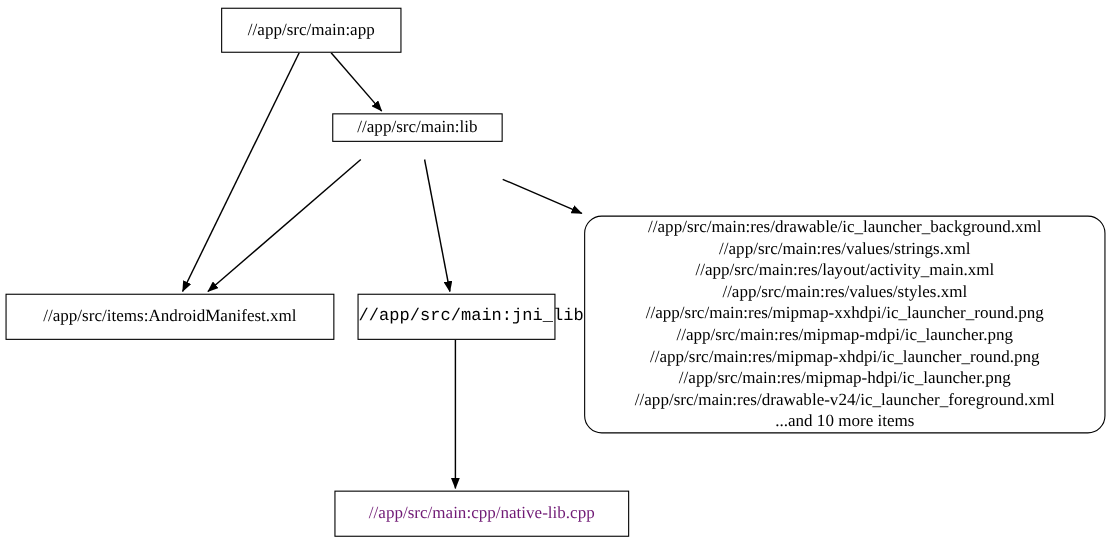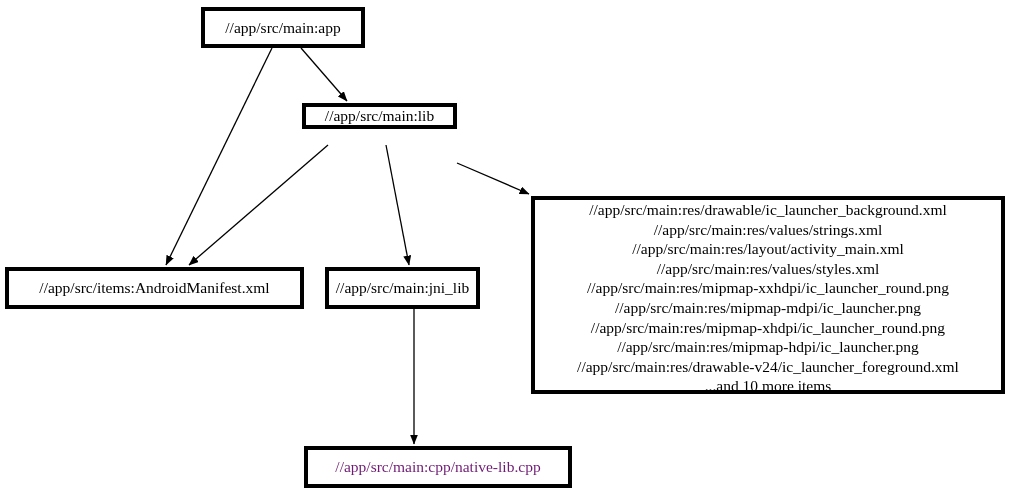--- a/index.html
+++ b/index.html
@@ -19,39 +19,40 @@
     position: absolute;
     left: 0;
     top: 0;
     width: 1018px;
     height: 496px;
     pointer-events: none;
   }
   .node {
     position: absolute;
     box-sizing: border-box;
-    border: 4px solid #84cc16;
+    border: 1px solid #84cc16;
     background: #ffffff;
     display: flex;
     align-items: center;
     justify-content: center;
     text-align: center;
     color: #000000;
     font-size: 15.5px;
     line-height: 1.0;
     white-space: nowrap;
   }
   .node-label {
     display: block;
     width: 100%;
     text-align: center;
   }
   .node.multiline {
     align-items: flex-start;
     white-space: normal;
+    border-radius: 16px;
   }
   .node.multiline .node-label {
     line-height: 19.6px;
     font-size: 15.5px;
     white-space: pre;
   }
 </style>
 </head>
 <body>
 
@@ -76,21 +77,21 @@
   <div id="nodes-group">
       <div class="node" style="left: 201px; top: 7px; width: 164px; height: 41px; border-color: rgb(0, 0, 0); color: rgb(0, 0, 0);">
         <span class="node-label">//app/src/main:app</span>
       </div>
       <div class="node" style="left: 302px; top: 103px; width: 155px; height: 26px; border-color: rgb(0, 0, 0); color: rgb(0, 0, 0);">
         <span class="node-label">//app/src/main:lib</span>
       </div>
       <div class="node" style="left: 5px; top: 267px; width: 299px; height: 42px; border-color: rgb(0, 0, 0); color: rgb(0, 0, 0);">
         <span class="node-label">//app/src/items:AndroidManifest.xml</span>
       </div>
-      <div class="node" style="left: 325px; top: 267px; width: 155px; height: 42px; border-color: rgb(0, 0, 0); color: rgb(0, 0, 0);">
+      <div class="node" style="left: 325px; top: 267px; width: 180px; height: 42px; border-color: rgb(0, 0, 0); color: rgb(0, 0, 0); font-family: Liberation Mono, monospace;">
         <span class="node-label">//app/src/main:jni_lib</span>
       </div>
       <div class="node" style="left: 280px; top: 446px; width: 268px; height: 42px; border-color: rgb(0, 0, 0); color: #701a75; margin-left: 24px;">
         <span class="node-label">//app/src/main:cpp/native-lib.cpp</span>
       </div>
       <div class="node multiline" style="left: 531px; top: 196px; width: 474px; height: 198px; border-color: rgb(0, 0, 0); color: rgb(0, 0, 0);">
         <span class="node-label">//app/src/main:res/drawable/ic_launcher_background.xml
 //app/src/main:res/values/strings.xml
 //app/src/main:res/layout/activity_main.xml
 //app/src/main:res/values/styles.xml

